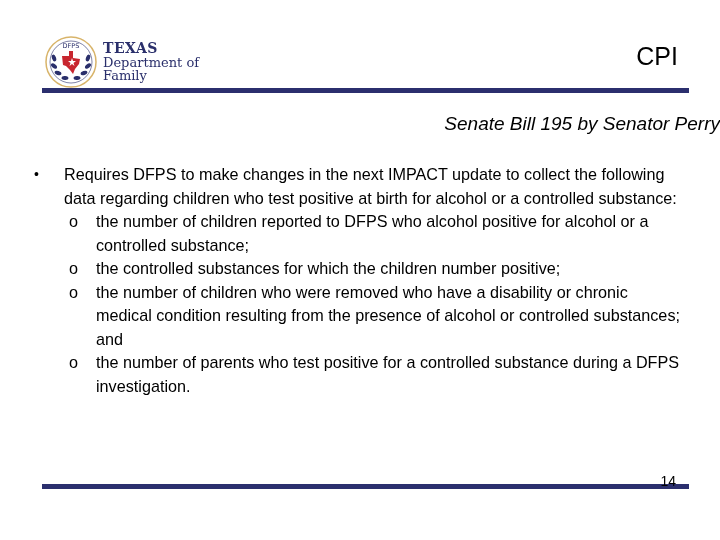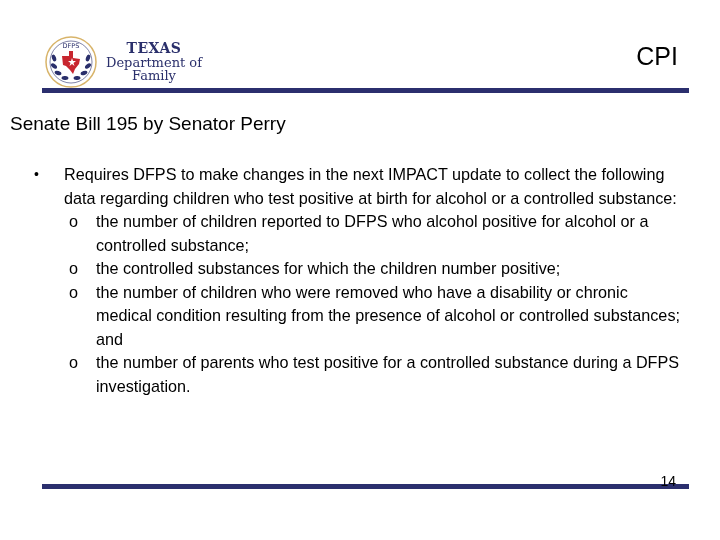--- a/index.html
+++ b/index.html
@@ -1,27 +1,27 @@
 <!DOCTYPE html>
 <html><head>
 <meta charset="utf-8">
 <style>
   html, body { margin: 0; padding: 0; background: #ffffff; }
   body { width: 720px; height: 540px; position: relative; overflow: hidden;
          font-family: "Liberation Sans", "DejaVu Sans", sans-serif; color: #000; }
   .logo { position: absolute; left: 45px; top: 34px; width: 160px; height: 56px; display: flex; align-items: center; }
   .seal { width: 52px; height: 52px; position: relative; flex: none; }
-  .logo-text { margin-left: 6px; line-height: 1.05; text-align: center; }
+  .logo-text { margin-left: 6px; line-height: 1.05; }
   .logo-title { font-family: "DejaVu Serif", serif; font-weight: bold; font-size: 14px; color: #2a2f6b; letter-spacing: 0.5px; }
   .logo-sub { font-family: "DejaVu Serif", serif; font-size: 13px; color: #2a2f6b; }
   .section-label { position: absolute; right: 42px; top: 42px; font-size: 25px; color: #000000; }
   .rule { position: absolute; left: 42px; right: 31px; height: 5px; background: #2b2f6e; }
   .rule.top { top: 88px; }
   .rule.bottom { top: 484px; }
-  .title { position: absolute; left: 0; right: 0; top: 113px; text-align: left; font-size: 19px; padding-left: 10px; }
+  .title { position: absolute; left: 0; right: 0; top: 113px; text-align: right; font-size: 19px; padding-left: 10px; font-style: italic; }
   .body { position: absolute; left: 34px; top: 163px; width: 650px; font-size: 16.2px; line-height: 23.5px; }
   .bullet { display: flex; }
   .bullet-mark { width: 30px; flex: none; font-size: 14px; padding-left: 0px; }
   .sub { display: flex; margin-left: 35px; }
   .sub-mark { width: 27px; flex: none; }
   .page-num { position: absolute; right: 44px; top: 473px; font-size: 14px; }
 </style>
 </head>
 <body>
 

